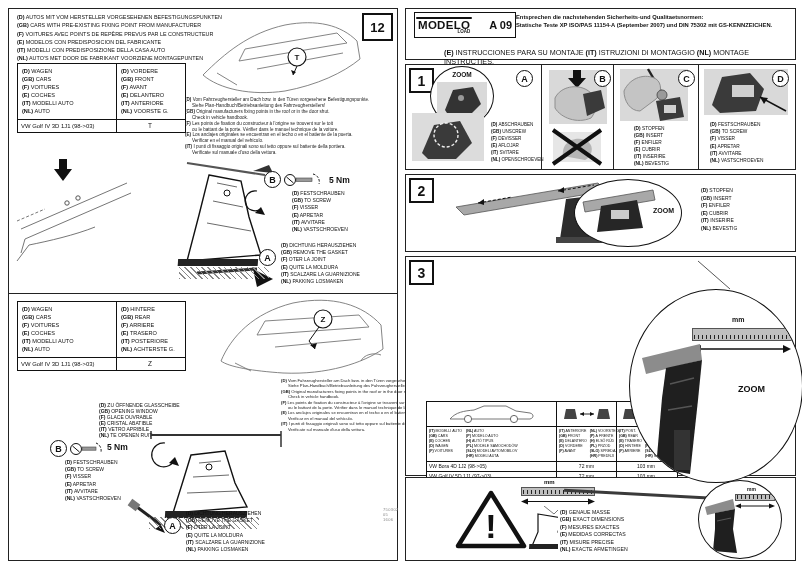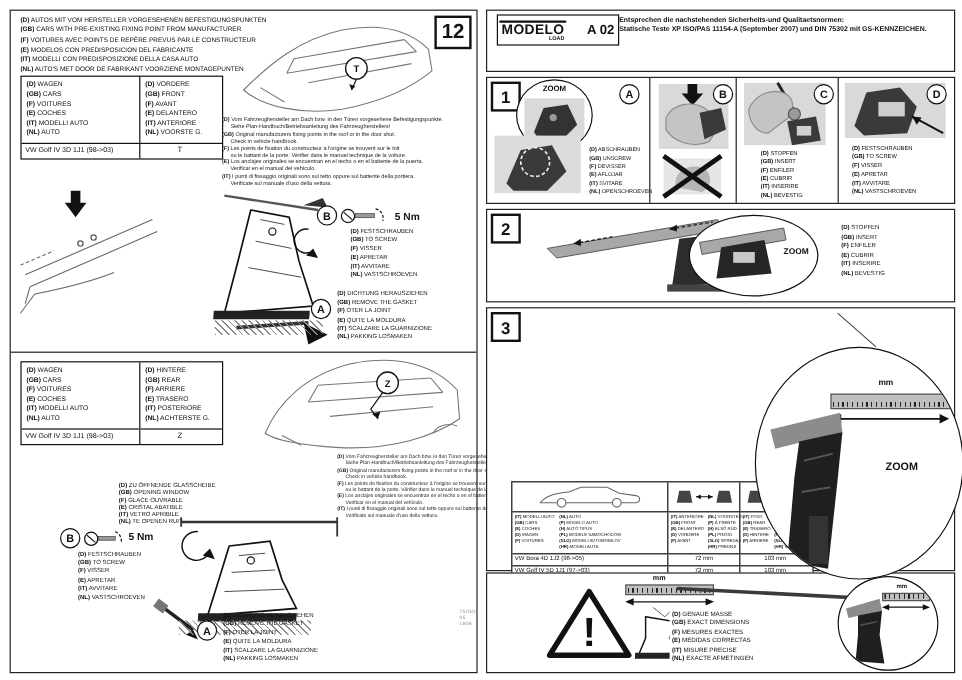--- a/index.html
+++ b/index.html
@@ -26,21 +26,21 @@
 
     <div class="abs list tagbold" style="left:8px;top:4px;font-size:5.4px;line-height:8.3px">
         <div><b>(D)</b> AUTOS MIT VOM HERSTELLER VORGESEHENEN BEFESTIGUNGSPUNKTEN</div>
         <div><b>(GB)</b> CARS WITH PRE-EXISTING FIXING POINT FROM MANUFACTURER</div>
         <div><b>(F)</b> VOITURES AVEC POINTS DE REPÈRE PREVUS PAR LE CONSTRUCTEUR</div>
         <div><b>(E)</b> MODELOS CON PREDISPOSICION DEL FABRICANTE</div>
         <div><b>(IT)</b> MODELLI CON PREDISPOSIZIONE DELLA CASA AUTO</div>
         <div><b>(NL)</b> AUTO'S MET DOOR DE FABRIKANT VOORZIENE MONTAGEPUNTEN</div>
       </div>
 
-    <div class="numbox" style="right:4px;top:4px;width:27px;height:24px;font-size:17px">12</div>
+    <div class="numbox" style="right:4px;top:4px;width:27px;height:24px;font-size:13px">12</div>
 
     <svg class="abs" style="left:188px;top:6px" width="168" height="86" viewBox="0 0 168 86">
       <g fill="none" stroke="#777" stroke-width="0.9">
         <path d="M6,60 C28,38 52,18 88,10 C120,4 144,10 160,26 L163,44 C146,58 120,70 88,76 C54,81 22,74 6,60 Z"></path>
         <path d="M48,34 L140,18"></path>
           <path d="M42,46 L150,28"></path>
         <path d="M60,54 L146,38"></path>
           <path d="M140,18 L150,28"></path>
         <path d="M48,34 L42,46"></path>
           <path d="M20,58 L40,70"></path>
@@ -257,26 +257,27 @@
 
   <div class="abs" style="left:405px;top:8px;width:389px;height:551px">
 
     <div class="panel" style="left:0;top:0;width:389px;height:50px">
       <div class="abs" style="left:8px;top:3px;width:94px;height:24px;border:1.4px solid #111;display:flex;align-items:center;justify-content:space-between;padding:0 3px;background:#fff">
         <div style="position:relative;padding-top:3px">
           <div style="position:absolute;left:-2px;top:1px;width:56px;height:2px;background:#111;border-radius:1px"></div>
           <div style="font-weight:bold;font-size:11.5px;letter-spacing:.3px">MODELO</div>
           <div style="font-weight:bold;font-size:4.5px;text-align:right;margin-top:-2px">LOAD</div>
         </div>
-        <div style="font-weight:bold;font-size:11px">A 02</div>
+        <div style="font-weight:bold;font-size:11px">A 09</div>
       </div>
       <div class="abs" style="left:110px;top:5px;width:276px;font-size:5.8px;line-height:7.8px;font-weight:bold">
         <div>Entsprechen die nachstehenden Sicherheits-und Qualitaetsnormen:</div>
         <div>Statische Teste XP ISO/PAS 11154-A (September 2007) und DIN 75302 mit GS-KENNZEICHEN.</div>
       </div>
+      <div class="abs tagbold" style="left:38px;top:39px;font-size:7.2px"><b>(E)</b> INSTRUCCIONES PARA SU MONTAJE <b>(IT)</b> ISTRUZIONI DI MONTAGGIO <b>(NL)</b> MONTAGE INSTRUCTIES.</div>
     </div>
 
     <div class="panel" style="left:0;top:56px;width:389px;height:104px">
       <div class="numbox" style="left:3px;top:3px;width:21px;height:21px;font-size:14px">1</div>
       <div class="vline" style="left:135px"></div>
       <div class="vline" style="left:207px"></div>
       <div class="vline" style="left:292px"></div>
 
       <div class="abs" style="left:24px;top:1px;width:62px;height:58px;border:1px solid #111;border-radius:50%;background:#fff;overflow:hidden">
         <div style="text-align:center;font-weight:bold;font-size:6.5px;margin-top:4px">ZOOM</div>

